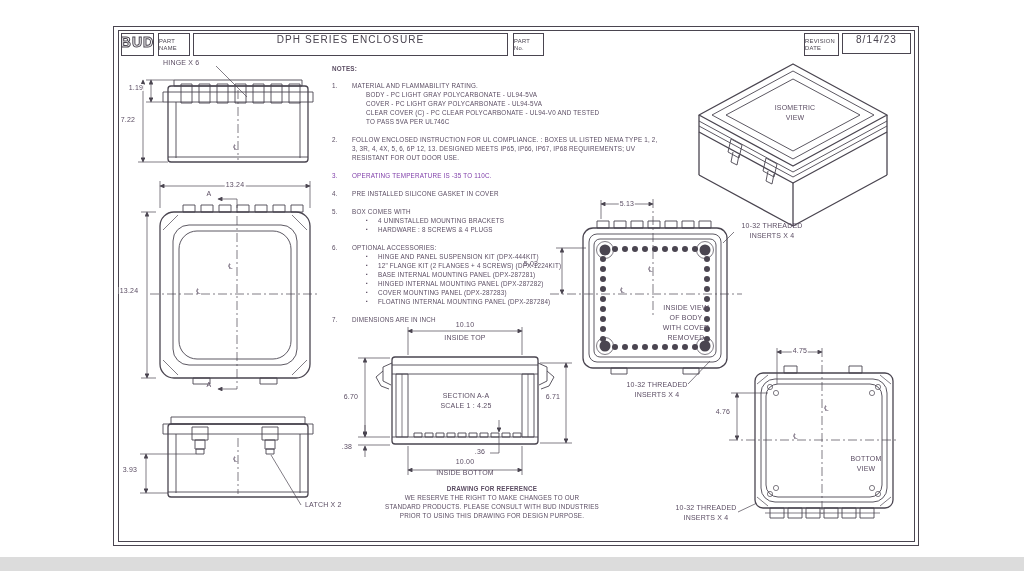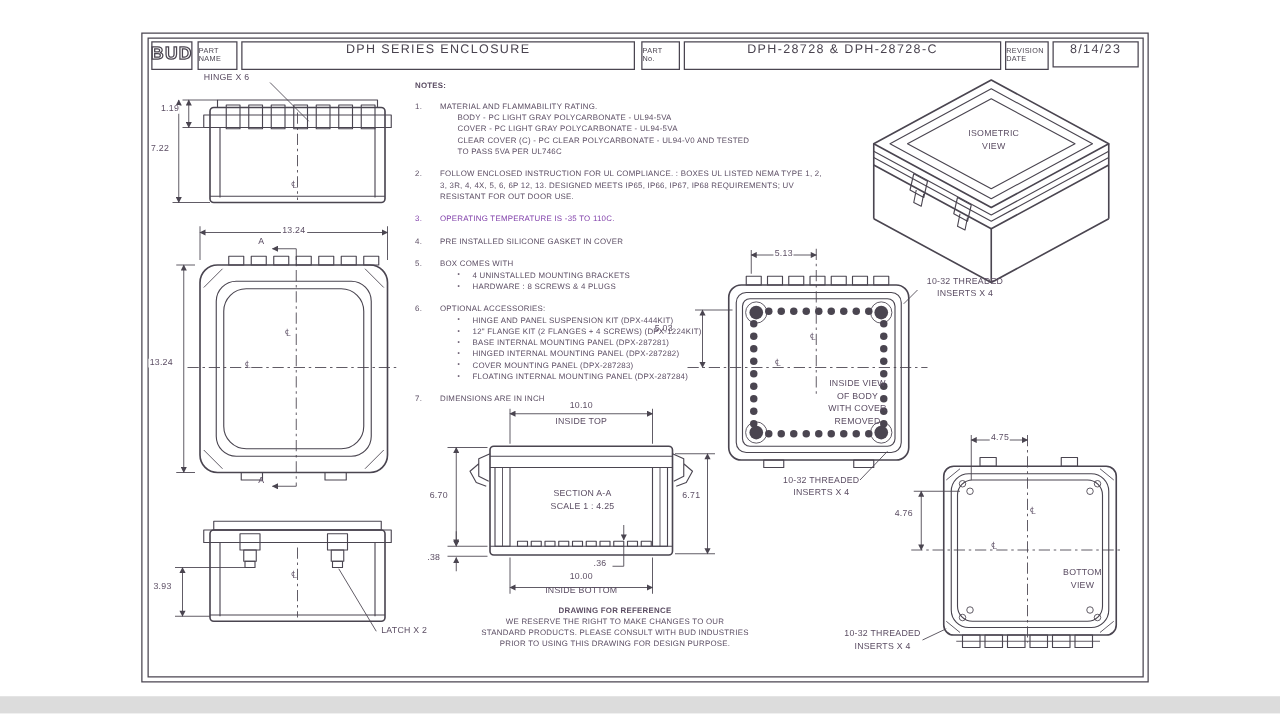--- a/index.html
+++ b/index.html
@@ -58,23 +58,20 @@
   <div class="tb col" style="left:158px;top:33px;width:32px;height:23px;">
     <span>PART</span>
     <span>NAME</span>
   </div>
   <div class="tb big" style="left:193px;top:33px;width:315px;height:23px;">
     <span>DPH SERIES ENCLOSURE</span>
   </div>
   <div class="tb col" style="left:513px;top:33px;width:31px;height:23px;">
     <span>PART</span>
     <span>No.</span>
-  </div>
-  <div class="tb big" style="left:547px;top:33px;width:254px;height:23px;">
-    <span>DPH-28728 &amp; DPH-28728-C</span>
   </div>
   <div class="tb col" style="left:804px;top:33px;width:35px;height:23px;">
     <span>REVISION</span>
     <span>DATE</span>
   </div>
   <div class="tb big" style="left:842px;top:33px;width:69px;height:21px;">
     <span>8/14/23</span>
   </div>
 
   <svg width="1024" height="571" viewBox="0 0 1024 571">

